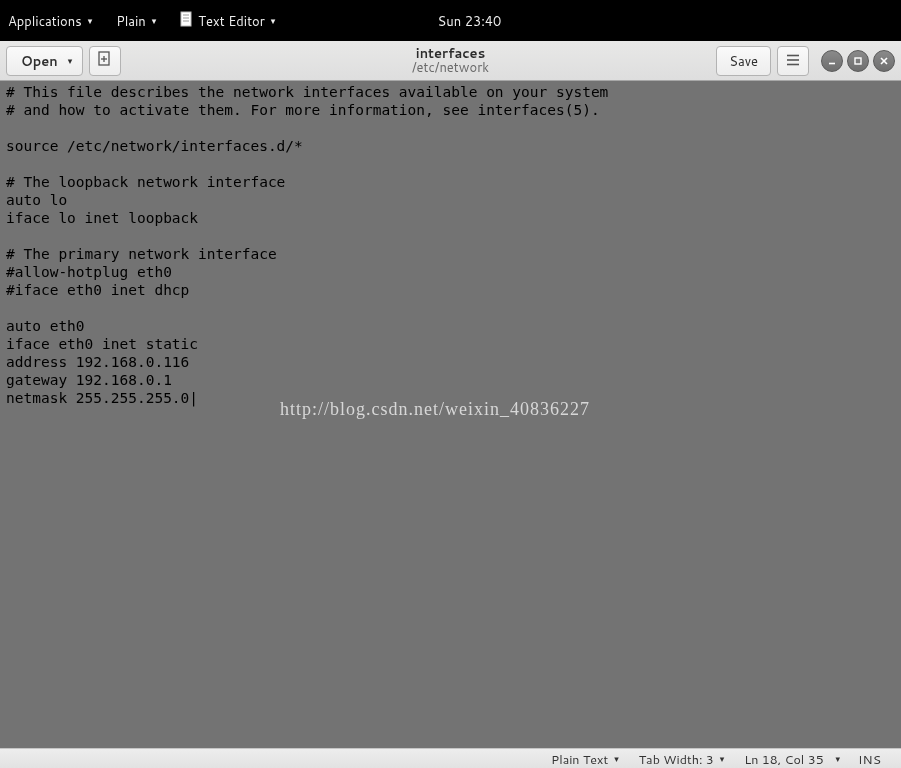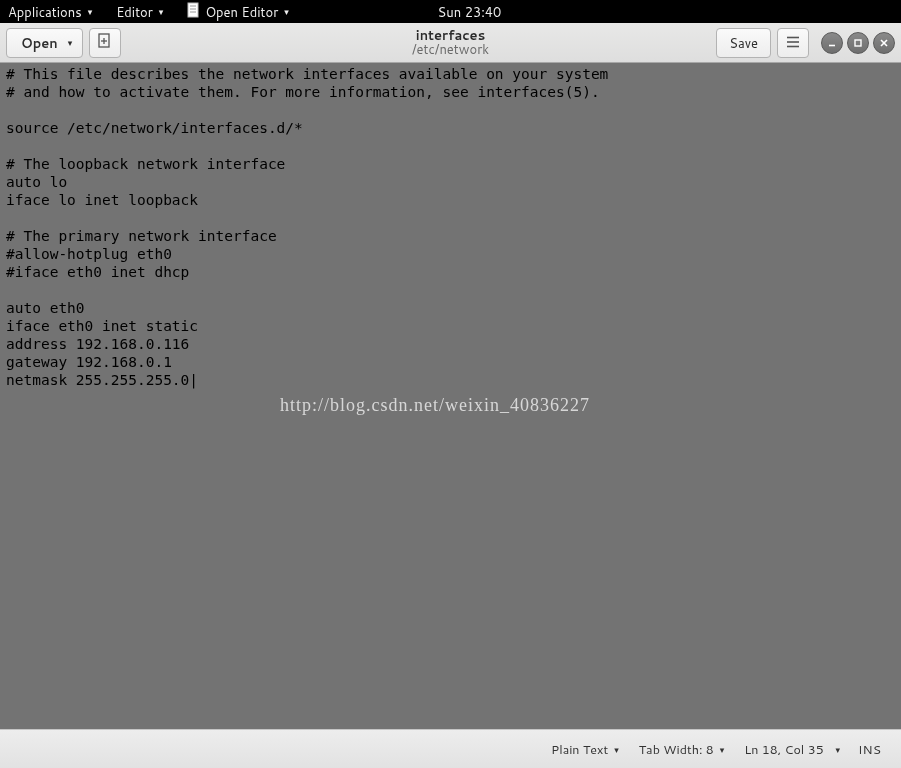--- a/index.html
+++ b/index.html
@@ -3,21 +3,21 @@
 <meta charset="utf-8">
 <style>
 * { margin: 0; padding: 0; box-sizing: border-box; }
 body {
   width: 901px; height: 768px;
   font-family: Cantarell, "DejaVu Sans", sans-serif;
   background: #fff; overflow: hidden;
   display: flex; flex-direction: column;
 }
 .topbar {
-  height: 23px; background: #000; color: #eee;
+  height: 41px; background: #000; color: #eee;
   display: flex; align-items: center; font-size: 13px;
   padding: 0 8px; position: relative;
 }
 .topbar-left { display: flex; gap: 24px; align-items: center; }
 .topbar-item { display: flex; align-items: center; gap: 4px; cursor: pointer; }
 .topbar-center { position: absolute; left: 50%; transform: translateX(-50%); margin-left: 19px; }
 .tri-down { font-size: 9px; margin-left: 2px; }
 .doc-icon { display: inline-block; }
 
 .headerbar {
@@ -49,57 +49,57 @@
 }
 .winbtn svg { display: block; }
 
 .editor {
   flex: 1; position: relative; background: #737373;
   font-family: "DejaVu Sans Mono","Liberation Mono",monospace;
   font-size: 14.5px; line-height: 18px; color: #000;
   padding: 2px 6px; white-space: pre; overflow: hidden;
 }
 .watermark {
-  position: absolute; left: 280px; top: 333px;
+  position: absolute; left: 280px; top: 319px;
   font-family: "Times New Roman", serif; font-size: 18px;
   color: #d7d7d7; pointer-events: none; letter-spacing: 1px;
 }
 
 .statusbar {
-  height: 39px; background: linear-gradient(#ededed,#e2e2e2);
+  height: 20px; background: linear-gradient(#ededed,#e2e2e2);
   border-top: 1px solid #c5c5c5; display: flex; align-items: center;
   font-size: 12.5px; color: #333; padding: 0 10px;
 }
 .status-spacer { flex: 1; }
 .status-item { display: flex; align-items: center; gap: 4px; padding: 0 10px; cursor: pointer; }
 .status-ro { padding-left: 18px; }
 </style>
 </head>
 <body>
 
 <div class="topbar">
   <div class="topbar-left">
     <div class="topbar-item">
       <span>Applications</span>
       <span class="tri-down">▾</span>
     </div>
     <div class="topbar-item">
-      <span>Editor</span>
+      <span>Plain</span>
       <span class="tri-down">▾</span>
     </div>
     <div class="topbar-item">
       <span class="doc-icon">
         <svg width="14" height="16" viewBox="0 0 14 16">
             <rect x="1" y="1" width="10" height="14" fill="#fff" stroke="#bbb"></rect>
             <line x1="3" y1="4" x2="9" y2="4" stroke="#999"></line>
             <line x1="3" y1="7" x2="9" y2="7" stroke="#999"></line>
             <line x1="3" y1="10" x2="9" y2="10" stroke="#999"></line>
           </svg>
       </span>
-      <span>Open Editor</span>
+      <span>Text Editor</span>
       <span class="tri-down">▾</span>
     </div>
   </div>
   <div class="topbar-center">
     <span>Sun 23:40</span>
   </div>
 </div>
 
 <div class="headerbar">
   <div class="hdr-left">
@@ -176,21 +176,21 @@
   <div class="watermark">http://blog.csdn.net/weixin_40836227</div>
 </div>
 
 <div class="statusbar">
   <div class="status-spacer"></div>
   <div class="status-item">
     <span>Plain Text</span>
     <span class="tri-down">▾</span>
   </div>
   <div class="status-item">
-    <span>Tab Width: 8</span>
+    <span>Tab Width: 3</span>
     <span class="tri-down">▾</span>
   </div>
   <div class="status-item">
     <span>Ln 18, Col 35</span>
   </div>
   <span class="tri-down">▾</span>
   <div class="status-item status-ro">
     <span>INS</span>
   </div>
 </div>

